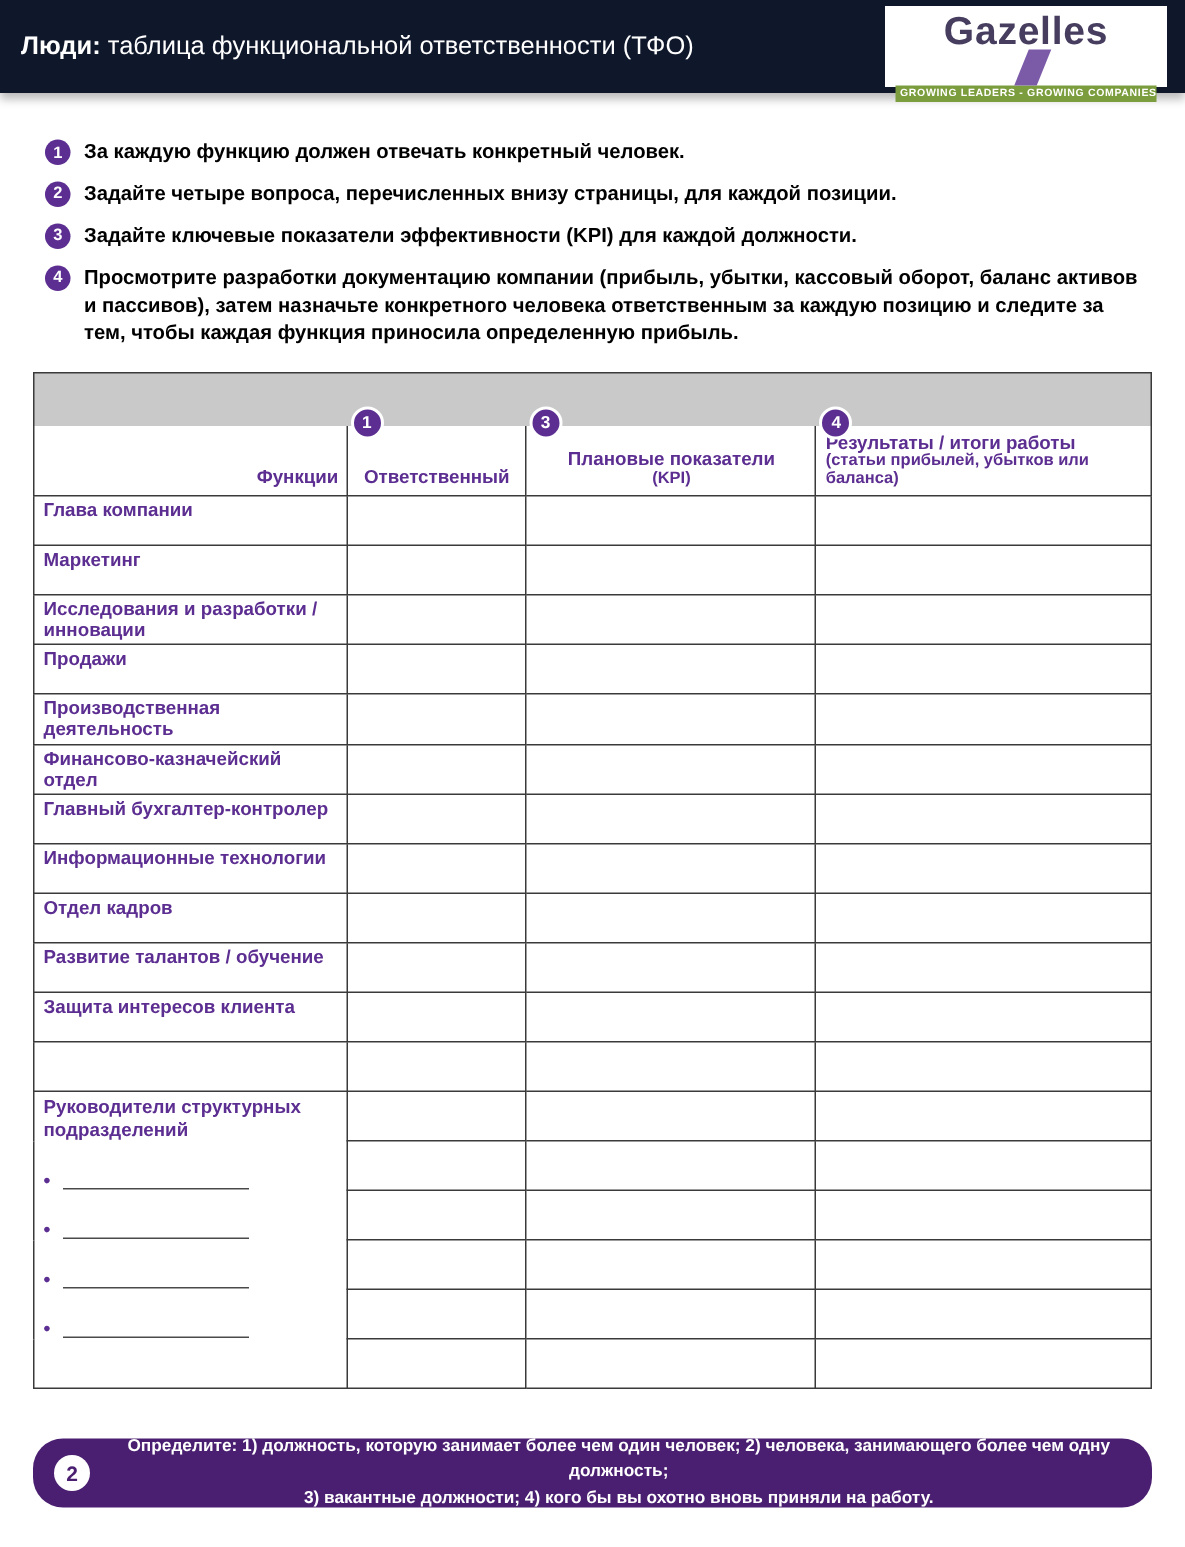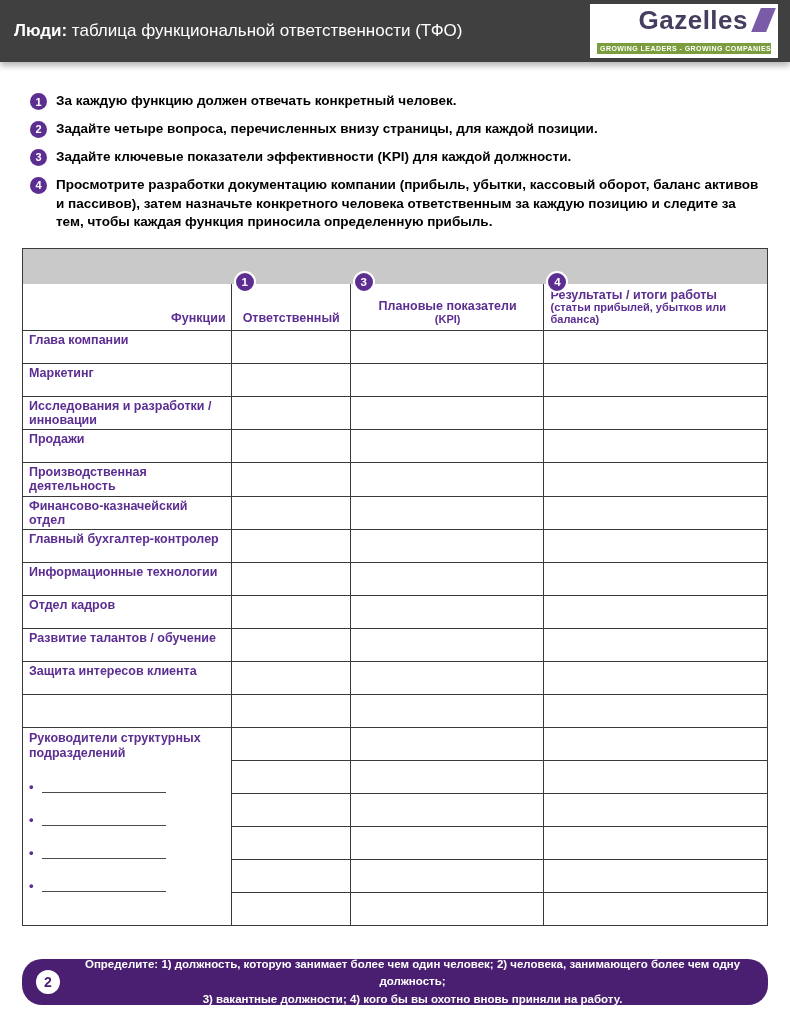--- a/index.html
+++ b/index.html
@@ -9,21 +9,21 @@
     width:790px;height:1031px;
     background:#ffffff;
     font-family:"Liberation Sans",sans-serif;
     overflow:hidden;
     margin:0 auto;
   }
   
   .topbar{
     position:relative;
     height:62px;
-    background:#404040;
+    background:#0f172a;
     display:flex;
     align-items:center;
     justify-content:space-between;
     padding:0 12px 0 14px;
     box-sizing:border-box;
     box-shadow:0 4px 6px rgba(0,0,0,0.28);
   }
   .page-title{
     color:#ffffff;
     font-size:17px;
@@ -36,21 +36,21 @@
     width:188px;
     height:54px;
     align-self:flex-start;
     margin-top:4px;
     padding:3px 7px 4px 7px;
     box-sizing:border-box;
     display:flex;
     flex-direction:column;
     justify-content:space-between;
   }
-  .logo-top{display:flex;align-items:center;justify-content:flex-end;}
+  .logo-top{display:flex;align-items:center;justify-content:space-between;flex-direction:column;}
   .logo-word{
     font-size:26px;
     font-weight:700;
     color:#463D5F;
     letter-spacing:0.5px;
     line-height:1;
   }
   .logo-slash{
     display:inline-block;
     width:15px;height:24px;

